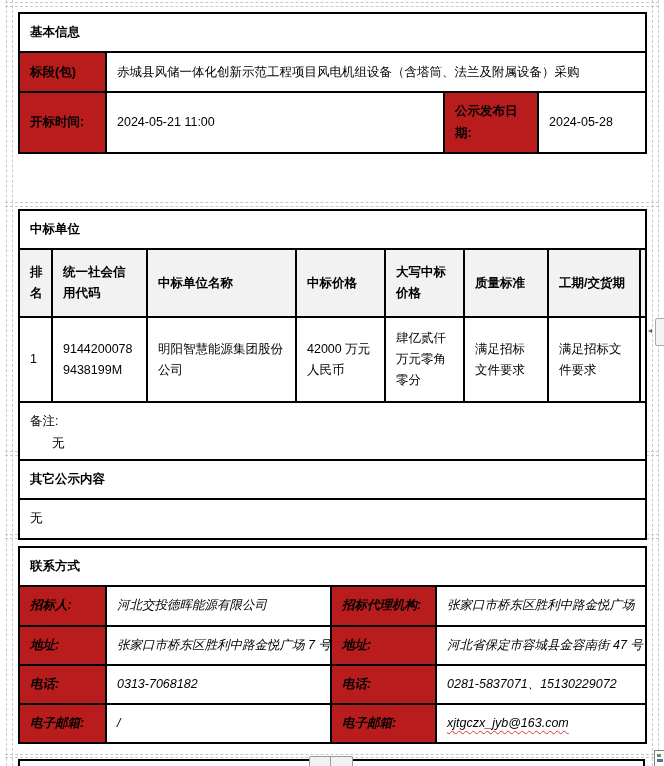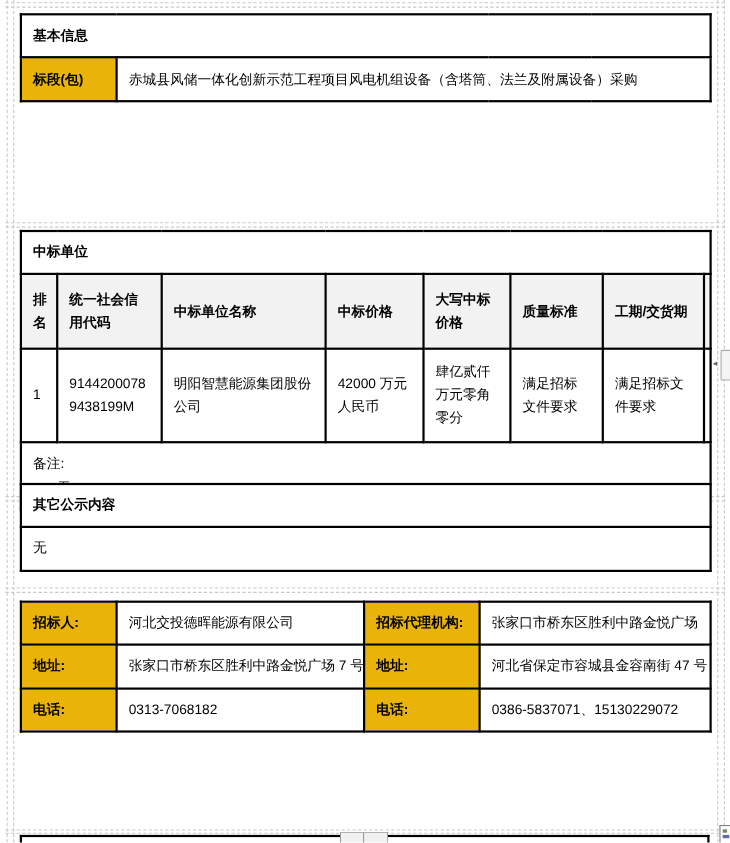--- a/index.html
+++ b/index.html
@@ -20,26 +20,26 @@
   }
   .tbl td{
     border:2px solid #000;
     padding:8px 10px;
     font-size:12.5px;
     line-height:1.7;
     vertical-align:middle;
     word-break:break-all;
   }
   .sec-title{font-weight:bold;padding-left:40px;font-size:13px;background:#fff;}
-  .lbl{background:#eab308;font-weight:bold;}
+  .lbl{background:#b91c1c;font-weight:bold;}
   .colhead{background:#f2f2f2;font-weight:bold;padding:4px 8px;}
   .val{background:#fff;}
   .top{vertical-align:top;}
   .remark-val{margin-left:22px;}
-  .contact-cell{font-size:12px;white-space:nowrap;overflow:hidden;padding:4px 8px;}
+  .contact-cell{font-size:12px;white-space:nowrap;overflow:hidden;padding:4px 8px;font-style:italic;}
   .spellcheck{
     text-decoration-line:underline;
     text-decoration-style:wavy;
     text-decoration-color:#e03333;
     text-decoration-thickness:1px;
     text-underline-offset:3px;
   }
   
   .partial-table{
     position:absolute;left:18px;top:759px;width:623px;height:7px;
@@ -95,20 +95,26 @@
       <col style="width:108px">
     </colgroup>
   <tbody>
       <tr style="height:36px">
     <td class="sec-title" colspan="4">基本信息</td>
   </tr>
   <tr style="height:40px">
     <td class="lbl">标段(包)</td>
     <td class="val" colspan="3">赤城县风储一体化创新示范工程项目风电机组设备（含塔筒、法兰及附属设备）采购</td>
   </tr>
+  <tr style="height:53px">
+    <td class="lbl">开标时间:</td>
+    <td class="val">2024-05-21 11:00</td>
+    <td class="lbl">公示发布日期:</td>
+    <td class="val">2024-05-28</td>
+  </tr>
 </tbody>
   </table>
 
 <table class="tbl" style="top:209px">
   <colgroup>
     <col style="width:33px">
       <col style="width:95px">
       <col style="width:149px">
       <col style="width:89px">
     <col style="width:79px">
@@ -142,21 +148,21 @@
   </tr>
   <tr style="height:54px">
     <td class="val top" colspan="8">
       <div>备注:</div>
       <div class="remark-val">无</div>
     </td>
   </tr>
 </tbody>
   </table>
 
-<table class="tbl" style="top:439px">
+<table class="tbl" style="top:459px">
   <colgroup>
       <col style="width:627px">
     </colgroup>
   <tbody>
       <tr style="height:35px">
     <td class="sec-title">其它公示内容</td>
   </tr>
   <tr style="height:35px">
     <td class="val">无</td>
   </tr>
@@ -164,37 +170,46 @@
   </table>
 
 <table class="tbl" style="top:546px">
   <colgroup>
       <col style="width:87px">
       <col style="width:225px">
       <col style="width:105px">
       <col style="width:210px">
     </colgroup>
   <tbody>
+      <tr style="height:33px">
+    <td class="sec-title" colspan="4">联系方式</td>
+  </tr>
   <tr style="height:35px">
     <td class="lbl contact-cell">招标人:</td>
     <td class="val contact-cell">河北交投德晖能源有限公司</td>
     <td class="lbl contact-cell">招标代理机构:</td>
     <td class="val contact-cell">张家口市桥东区胜利中路金悦广场</td>
   </tr>
   <tr style="height:35px">
     <td class="lbl contact-cell">地址:</td>
     <td class="val contact-cell">张家口市桥东区胜利中路金悦广场 7 号楼</td>
     <td class="lbl contact-cell">地址:</td>
     <td class="val contact-cell">河北省保定市容城县金容南街 47 号</td>
   </tr>
   <tr style="height:35px">
     <td class="lbl contact-cell">电话:</td>
     <td class="val contact-cell">0313-7068182</td>
     <td class="lbl contact-cell">电话:</td>
-    <td class="val contact-cell">0386-5837071、15130229072</td>
+    <td class="val contact-cell">0281-5837071、15130229072</td>
+  </tr>
+  <tr style="height:35px">
+    <td class="lbl contact-cell">电子邮箱:</td>
+    <td class="val contact-cell">/</td>
+    <td class="lbl contact-cell">电子邮箱:</td>
+    <td class="val contact-cell"><span class="spellcheck">xjtgczx_jyb@163.com</span></td>
   </tr>
 </tbody>
   </table>
 
 <div class="partial-table"></div>
 <div class="handle-frag">
     <span class="div"></span>
   </div>
 
 <span class="scroll-arrow">◂</span>

